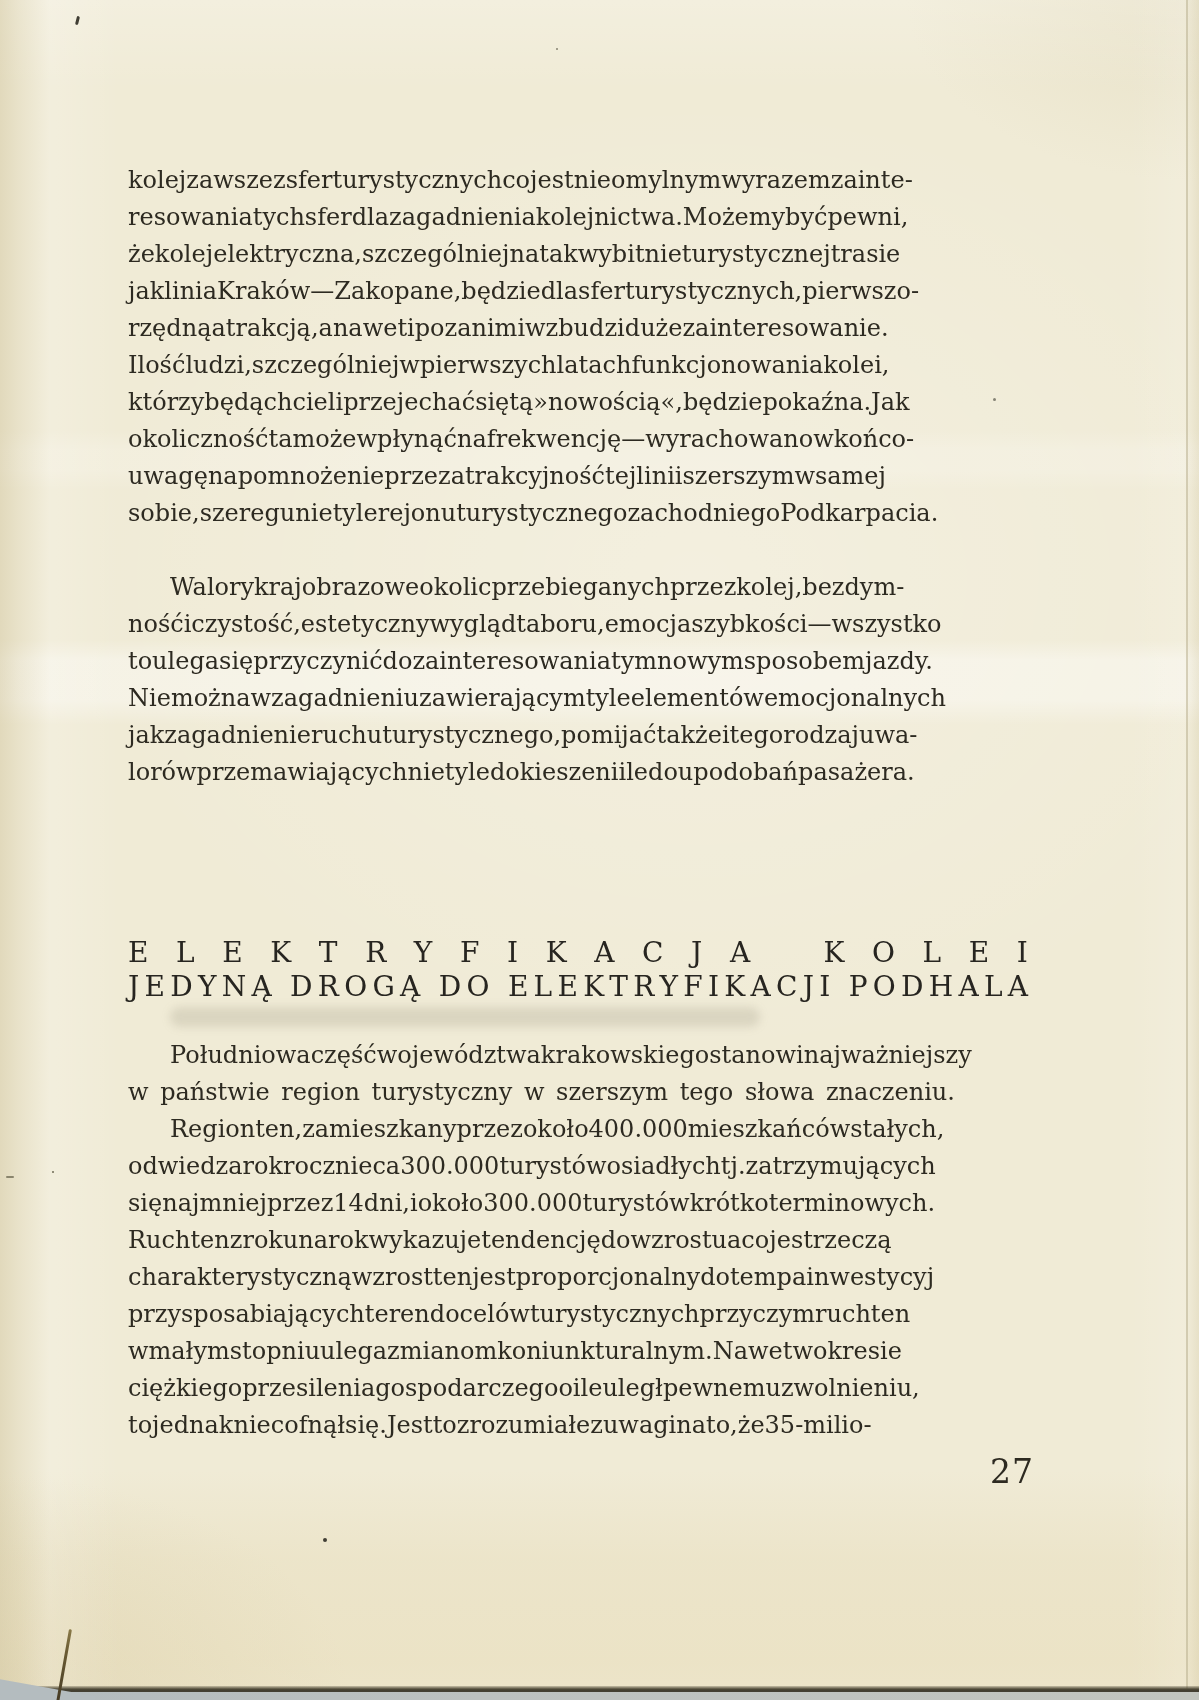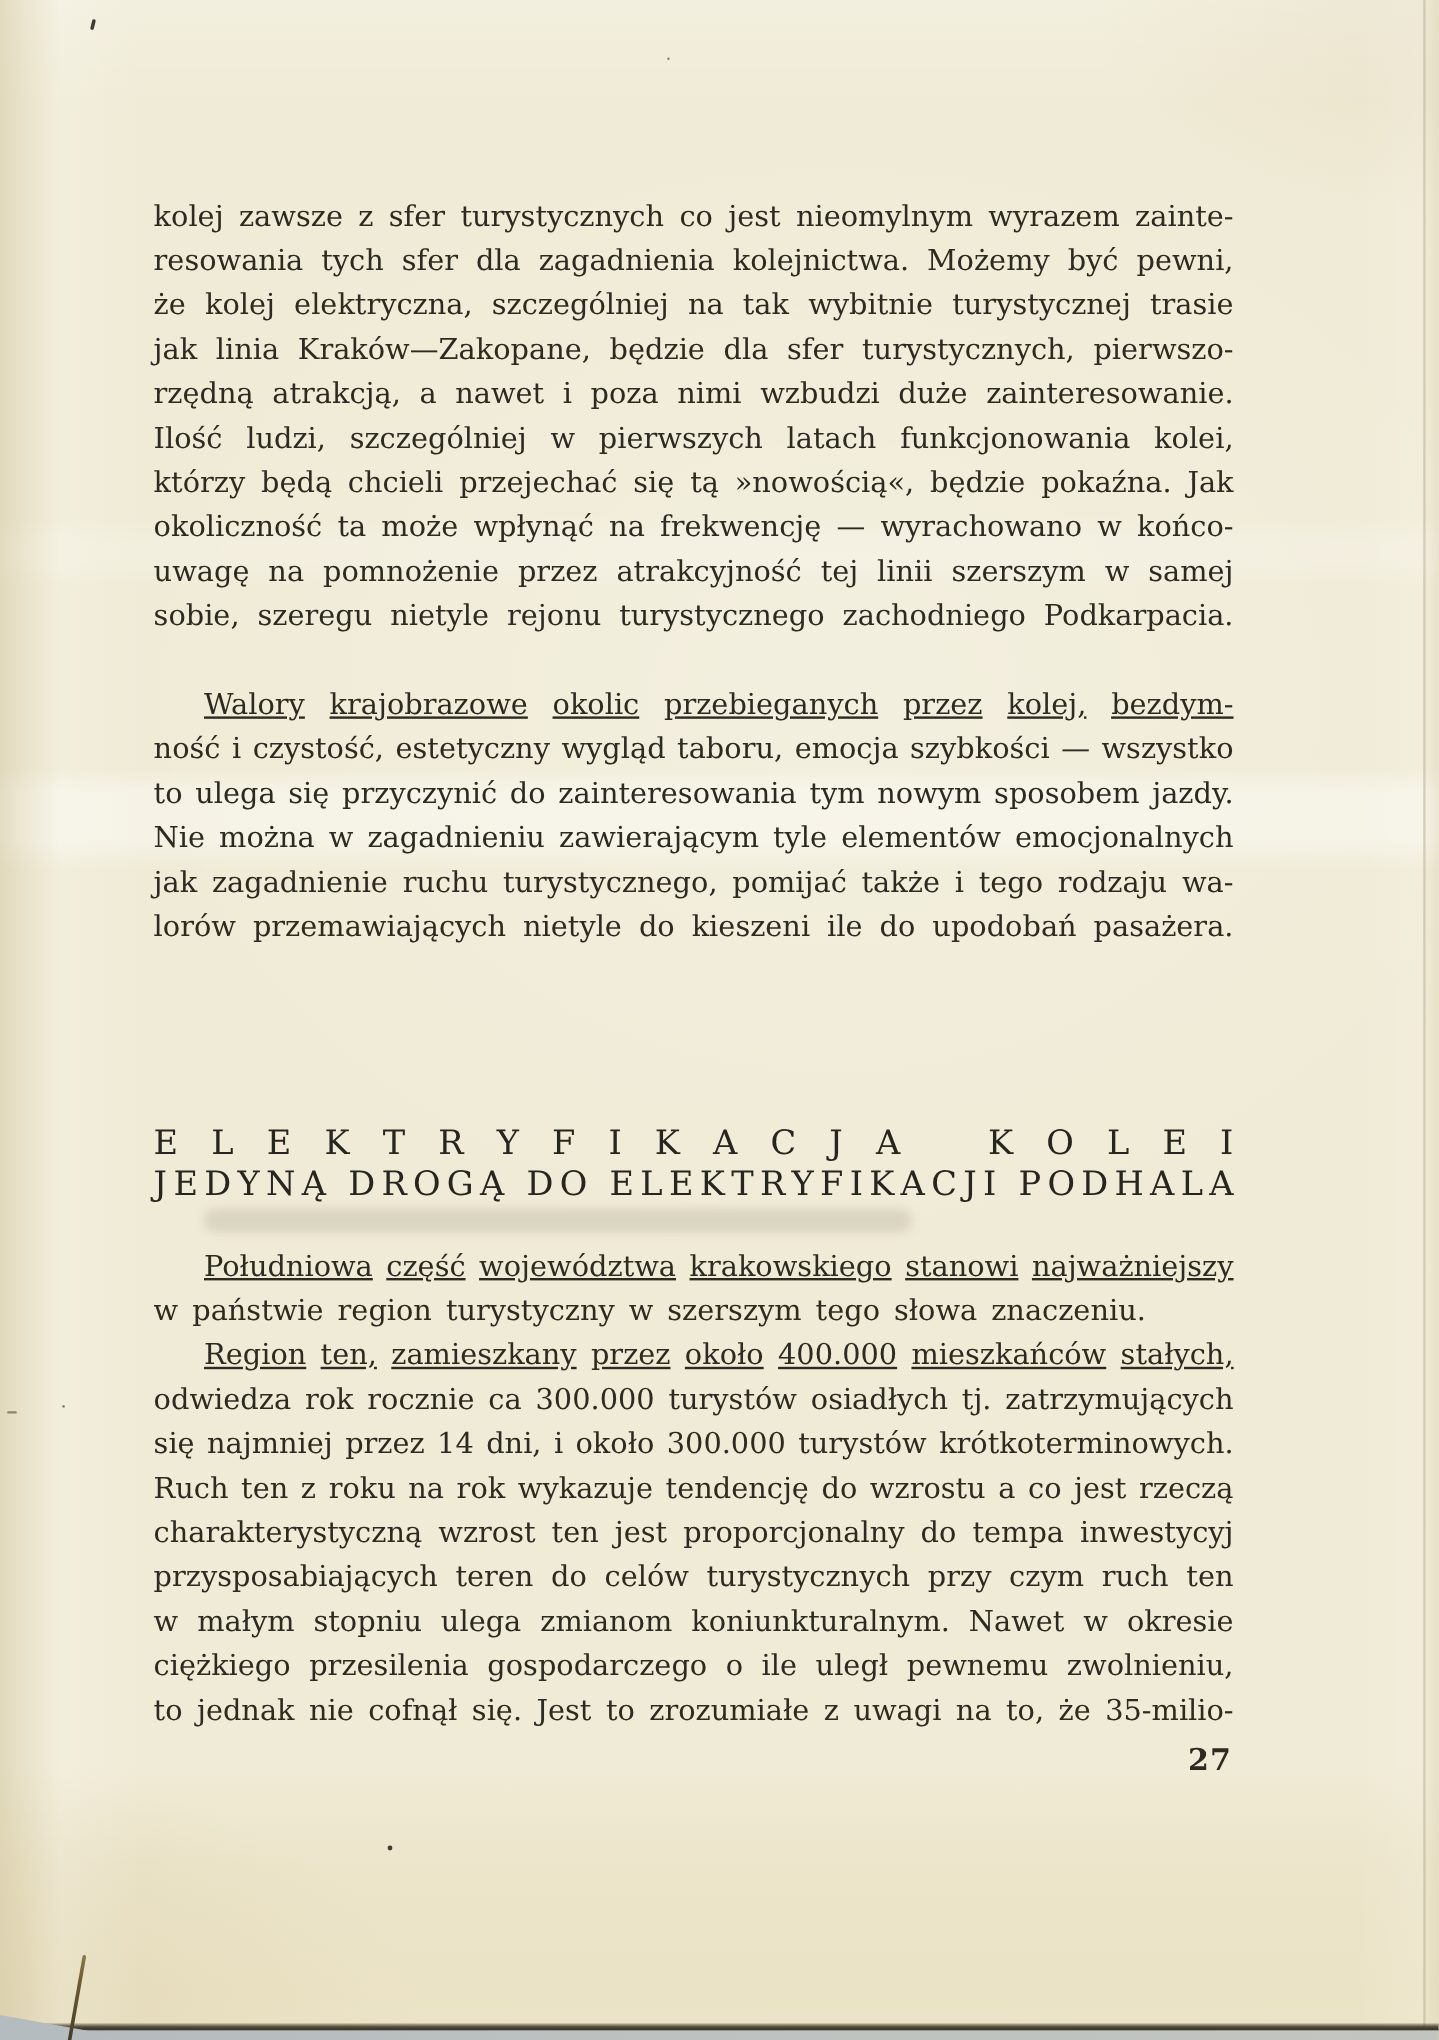--- a/index.html
+++ b/index.html
@@ -29,40 +29,40 @@
       radial-gradient(420px 260px at 100% 0%, rgba(214,204,168,.30), rgba(214,204,168,0) 70%);
   }
   .right-page-crease{
     position:absolute;top:0;bottom:0;left:1186px;width:2px;
     background:rgba(186,177,144,.55);
   }
   .text-block{position:absolute;left:128px;width:900px;color:var(--ink);}
   .para{font-size:24px;}
   .line{
     height:37px;line-height:37px;
-    display:flex;justify-content:space-between;
+    display:flex;
     white-space:nowrap;
   }
   .line.left{display:block;text-align:left;word-spacing:4px;}
-  .line.indent{padding-left:42px;text-decoration:underline;}
+  .line.indent{padding-left:42px;}
   .p1{top:162px;}
   .p2{top:569px;}
   .p3{top:1037px;}
   .p4{top:1111px;}
   .heading{top:936px;color:var(--heading-ink);}
   .heading-line{
     height:34px;line-height:34px;font-size:28px;
     display:flex;justify-content:space-between;align-items:baseline;
     white-space:nowrap;
   }
   .heading-line .sp1{width:18px;}
   .heading-line .sp2{width:8px;}
   .page-number{
     position:absolute;left:990px;top:1452px;
-    font-size:25px;font-weight:bold;letter-spacing:1px;color:var(--ink);
+    font-size:33px;font-weight:normal;letter-spacing:1px;color:var(--ink);
   }
   
   .scan-smudge{
     position:absolute;left:170px;top:1007px;width:590px;height:20px;
     background:rgba(120,118,96,.18);
     border-radius:10px;filter:blur(4px);
   }
   .bottom-edge{
     position:absolute;left:0;right:0;top:1686px;height:7px;
     background:linear-gradient(to bottom, rgba(90,84,66,.25), var(--page-edge) 45%, #3d392d 75%, #6a6755);

